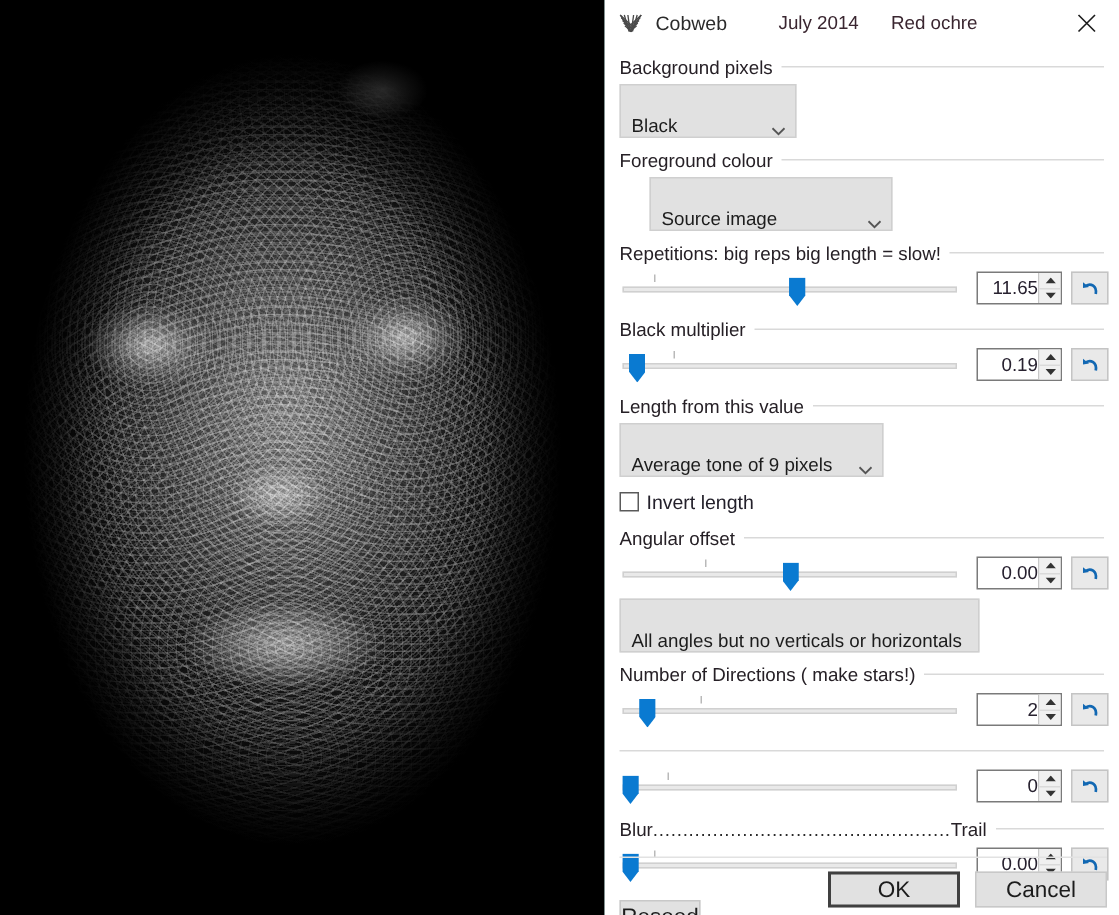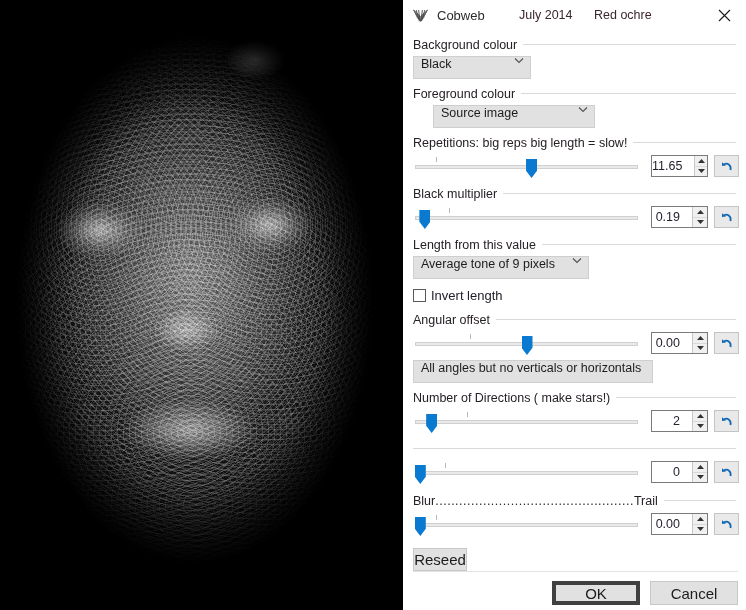--- a/index.html
+++ b/index.html
@@ -133,25 +133,25 @@
     white-space: nowrap;
     padding-right: 6px;
   }
   .group-head .gline {
     flex: 1;
     height: 1px;
     background: #d9d9d9;
   }
 
   .combo {
-    height: 23px;
+    height: 36px;
     background: #e1e1e1;
     border: 1px solid #cfcfcf;
     display: inline-flex;
-    align-items: flex-start;
+    align-items: flex-end;
     padding: 0 6px 0 7px;
     font-size: 12.5px;
     color: #1c1c1c;
     cursor: pointer;
     margin-top: 3px;
     position: relative;
     user-select: none;
   }
   .combo .ctext { flex: 1; white-space: nowrap; }
   .combo .chev { margin-left: 14px; display: block; }
@@ -203,21 +203,21 @@
     display: flex;
     align-items: stretch;
     margin-left: 11px;
     flex: 0 0 57px;
   }
   .spin .val {
     flex: 1;
     display: flex;
     align-items: center;
     justify-content: flex-end;
-    padding-right: 12px;
+    padding-right: 0;
     font-size: 12.5px;
     color: #282230;
     cursor: text;
   }
   .spin .arrows {
     width: 15px;
     display: flex;
     flex-direction: column;
     border-left: 1px solid #c8c8c8;
   }
@@ -300,21 +300,21 @@
   #footer {
     position: absolute;
     left: 0; right: 8px;
     top: 581px;
     display: flex;
     justify-content: flex-end;
     gap: 10px;
   }
   .btn.dlg { width: 88px; height: 24px; padding: 0; }
   .btn.dlg.default {
-    border: 4px solid #404040;
+    border: 2px solid #404040;
   }
 </style>
 </head>
 <body>
 
 <div id="app">
 
   <div id="preview">
     <div class="art"></div>
     <div class="fibers"></div>
@@ -346,21 +346,21 @@
         <svg width="13" height="13" viewBox="0 0 13 13">
           <path d="M1 1 L12 12 M12 1 L1 12" stroke="#1c1c1c" stroke-width="1.1" fill="none"></path>
         </svg>
       </button>
     </div>
 
     <div id="body">
 
       
       <div class="group-head">
-        <span class="glabel">Background colour</span>
+        <span class="glabel">Background pixels</span>
         <span class="gline"></span>
       </div>
       <div class="combo w-bg">
         <span class="ctext">Black</span>
         <svg class="chev" width="10" height="7" viewBox="0 0 10 7">
           <path d="M1 1.5 L5 5.5 L9 1.5" stroke="#555" stroke-width="1.2" fill="none"></path>
         </svg>
       </div>
 
       

